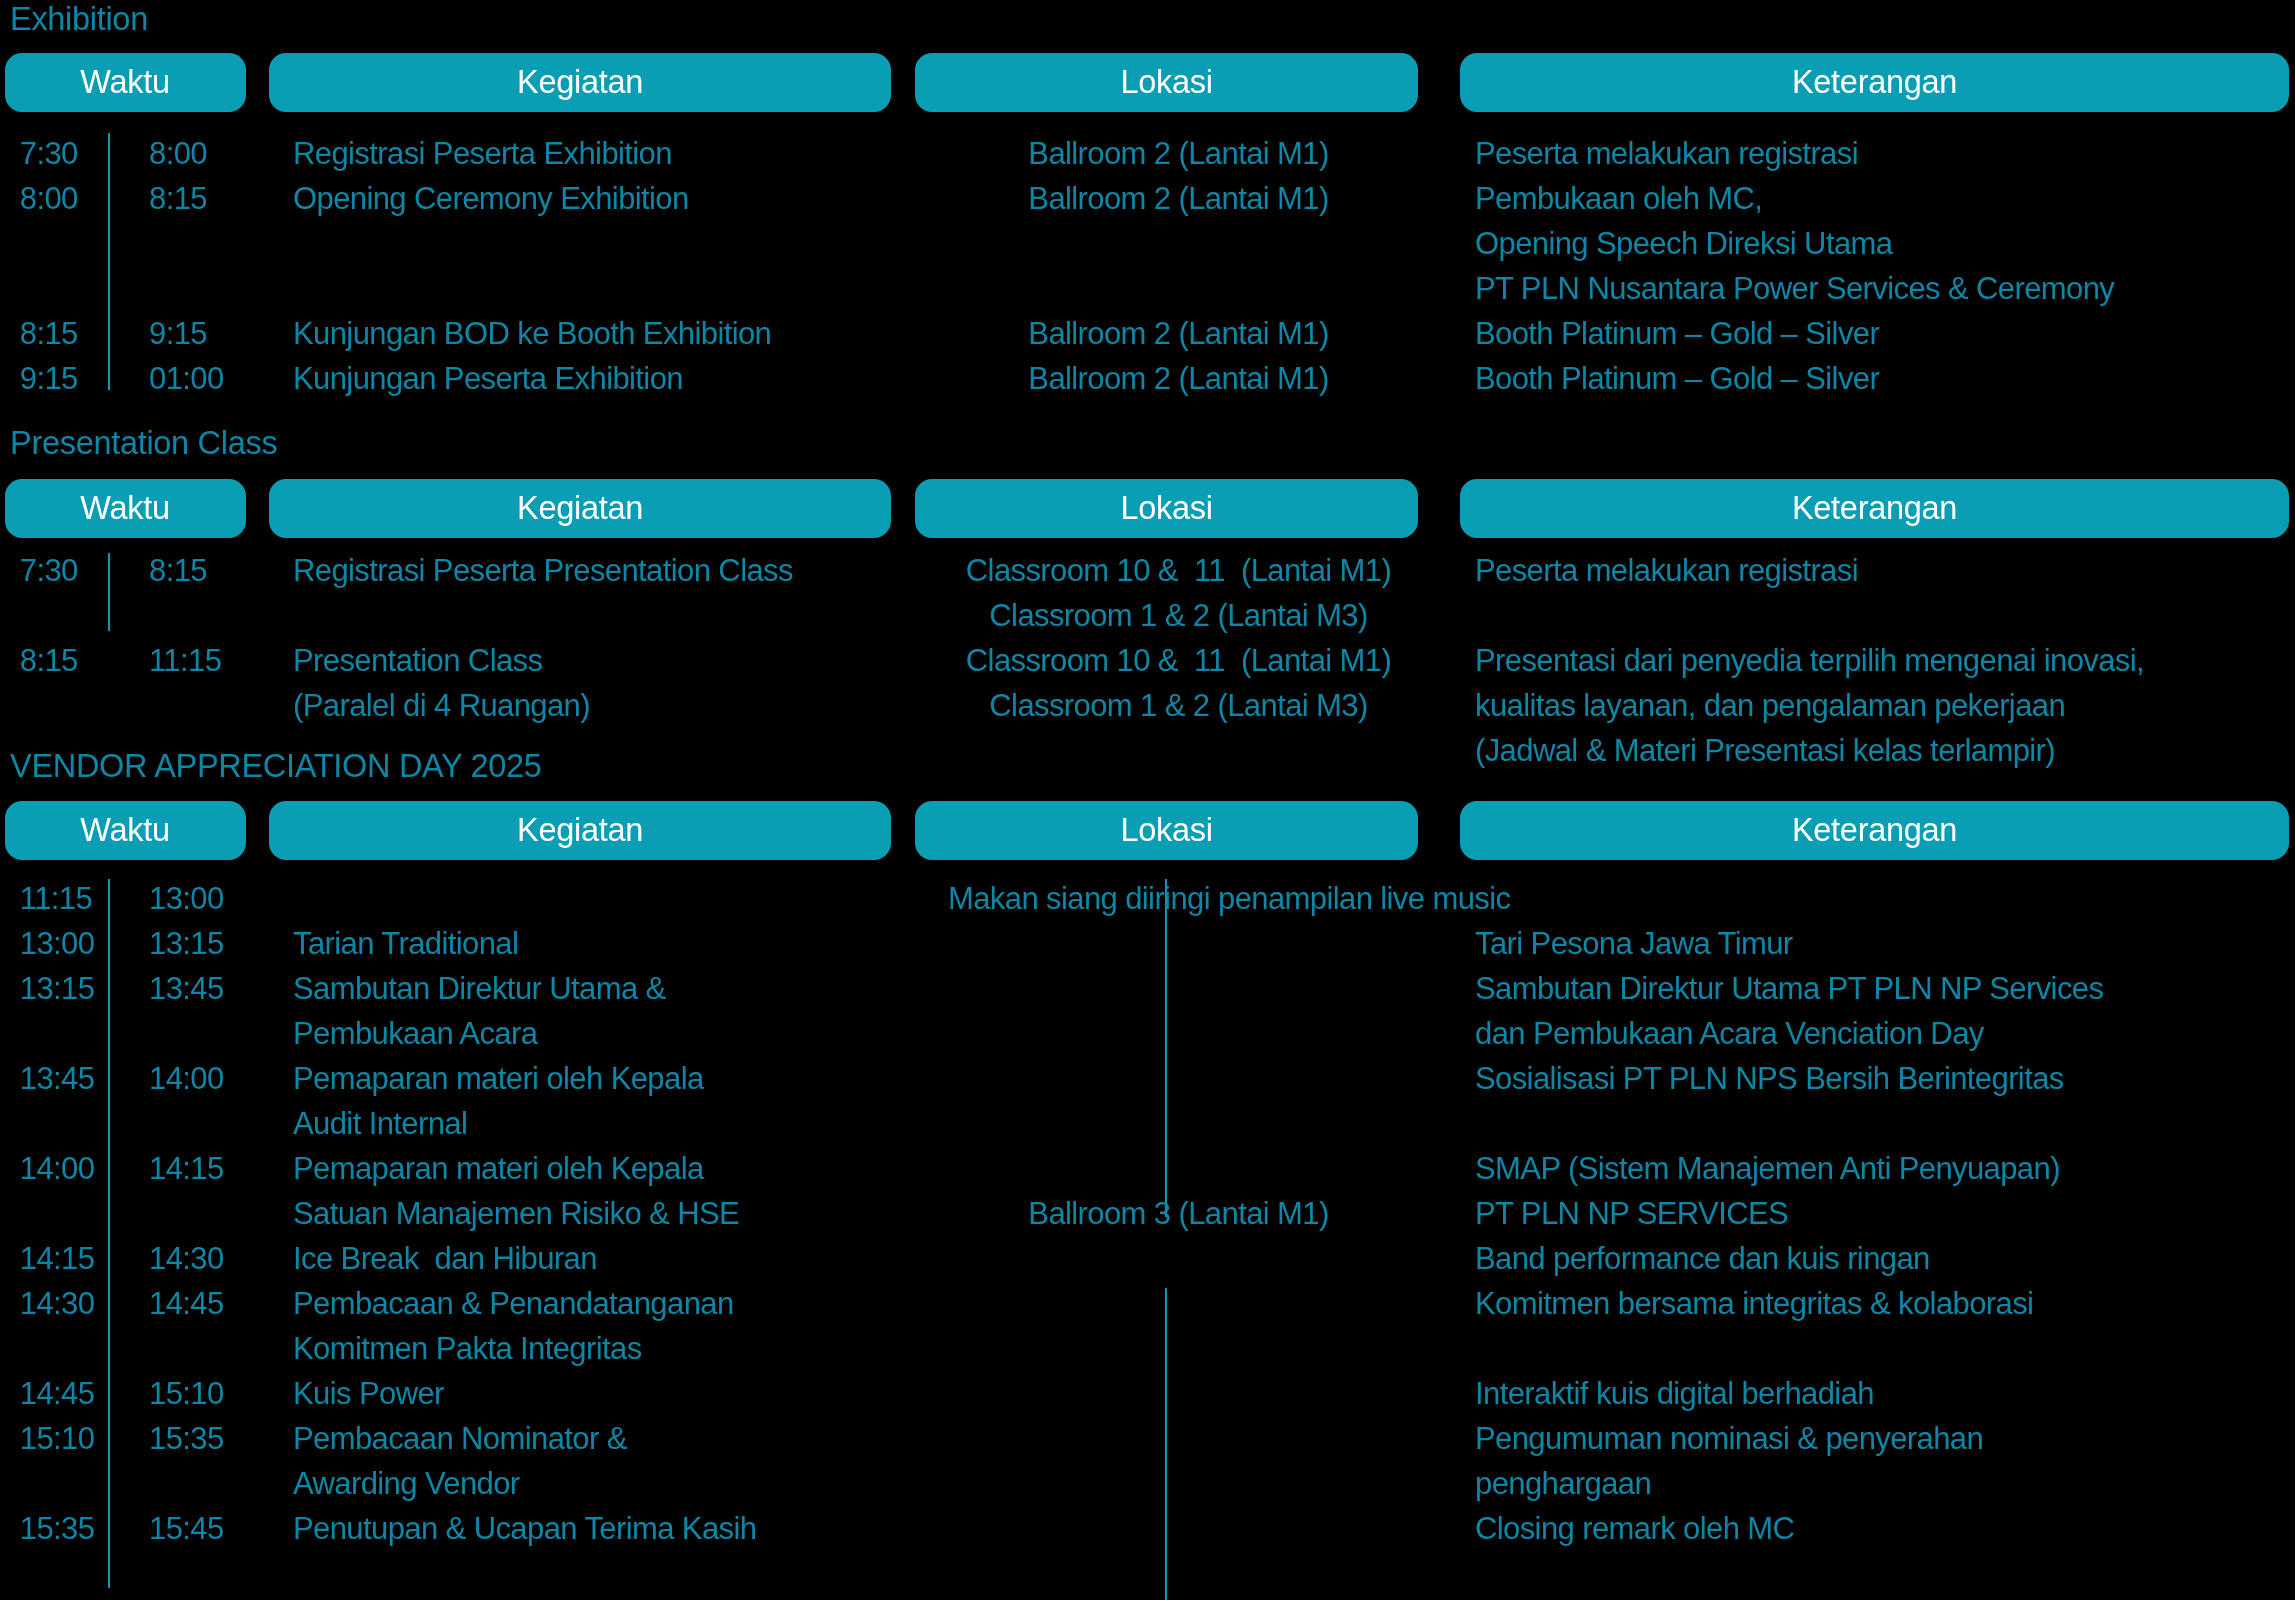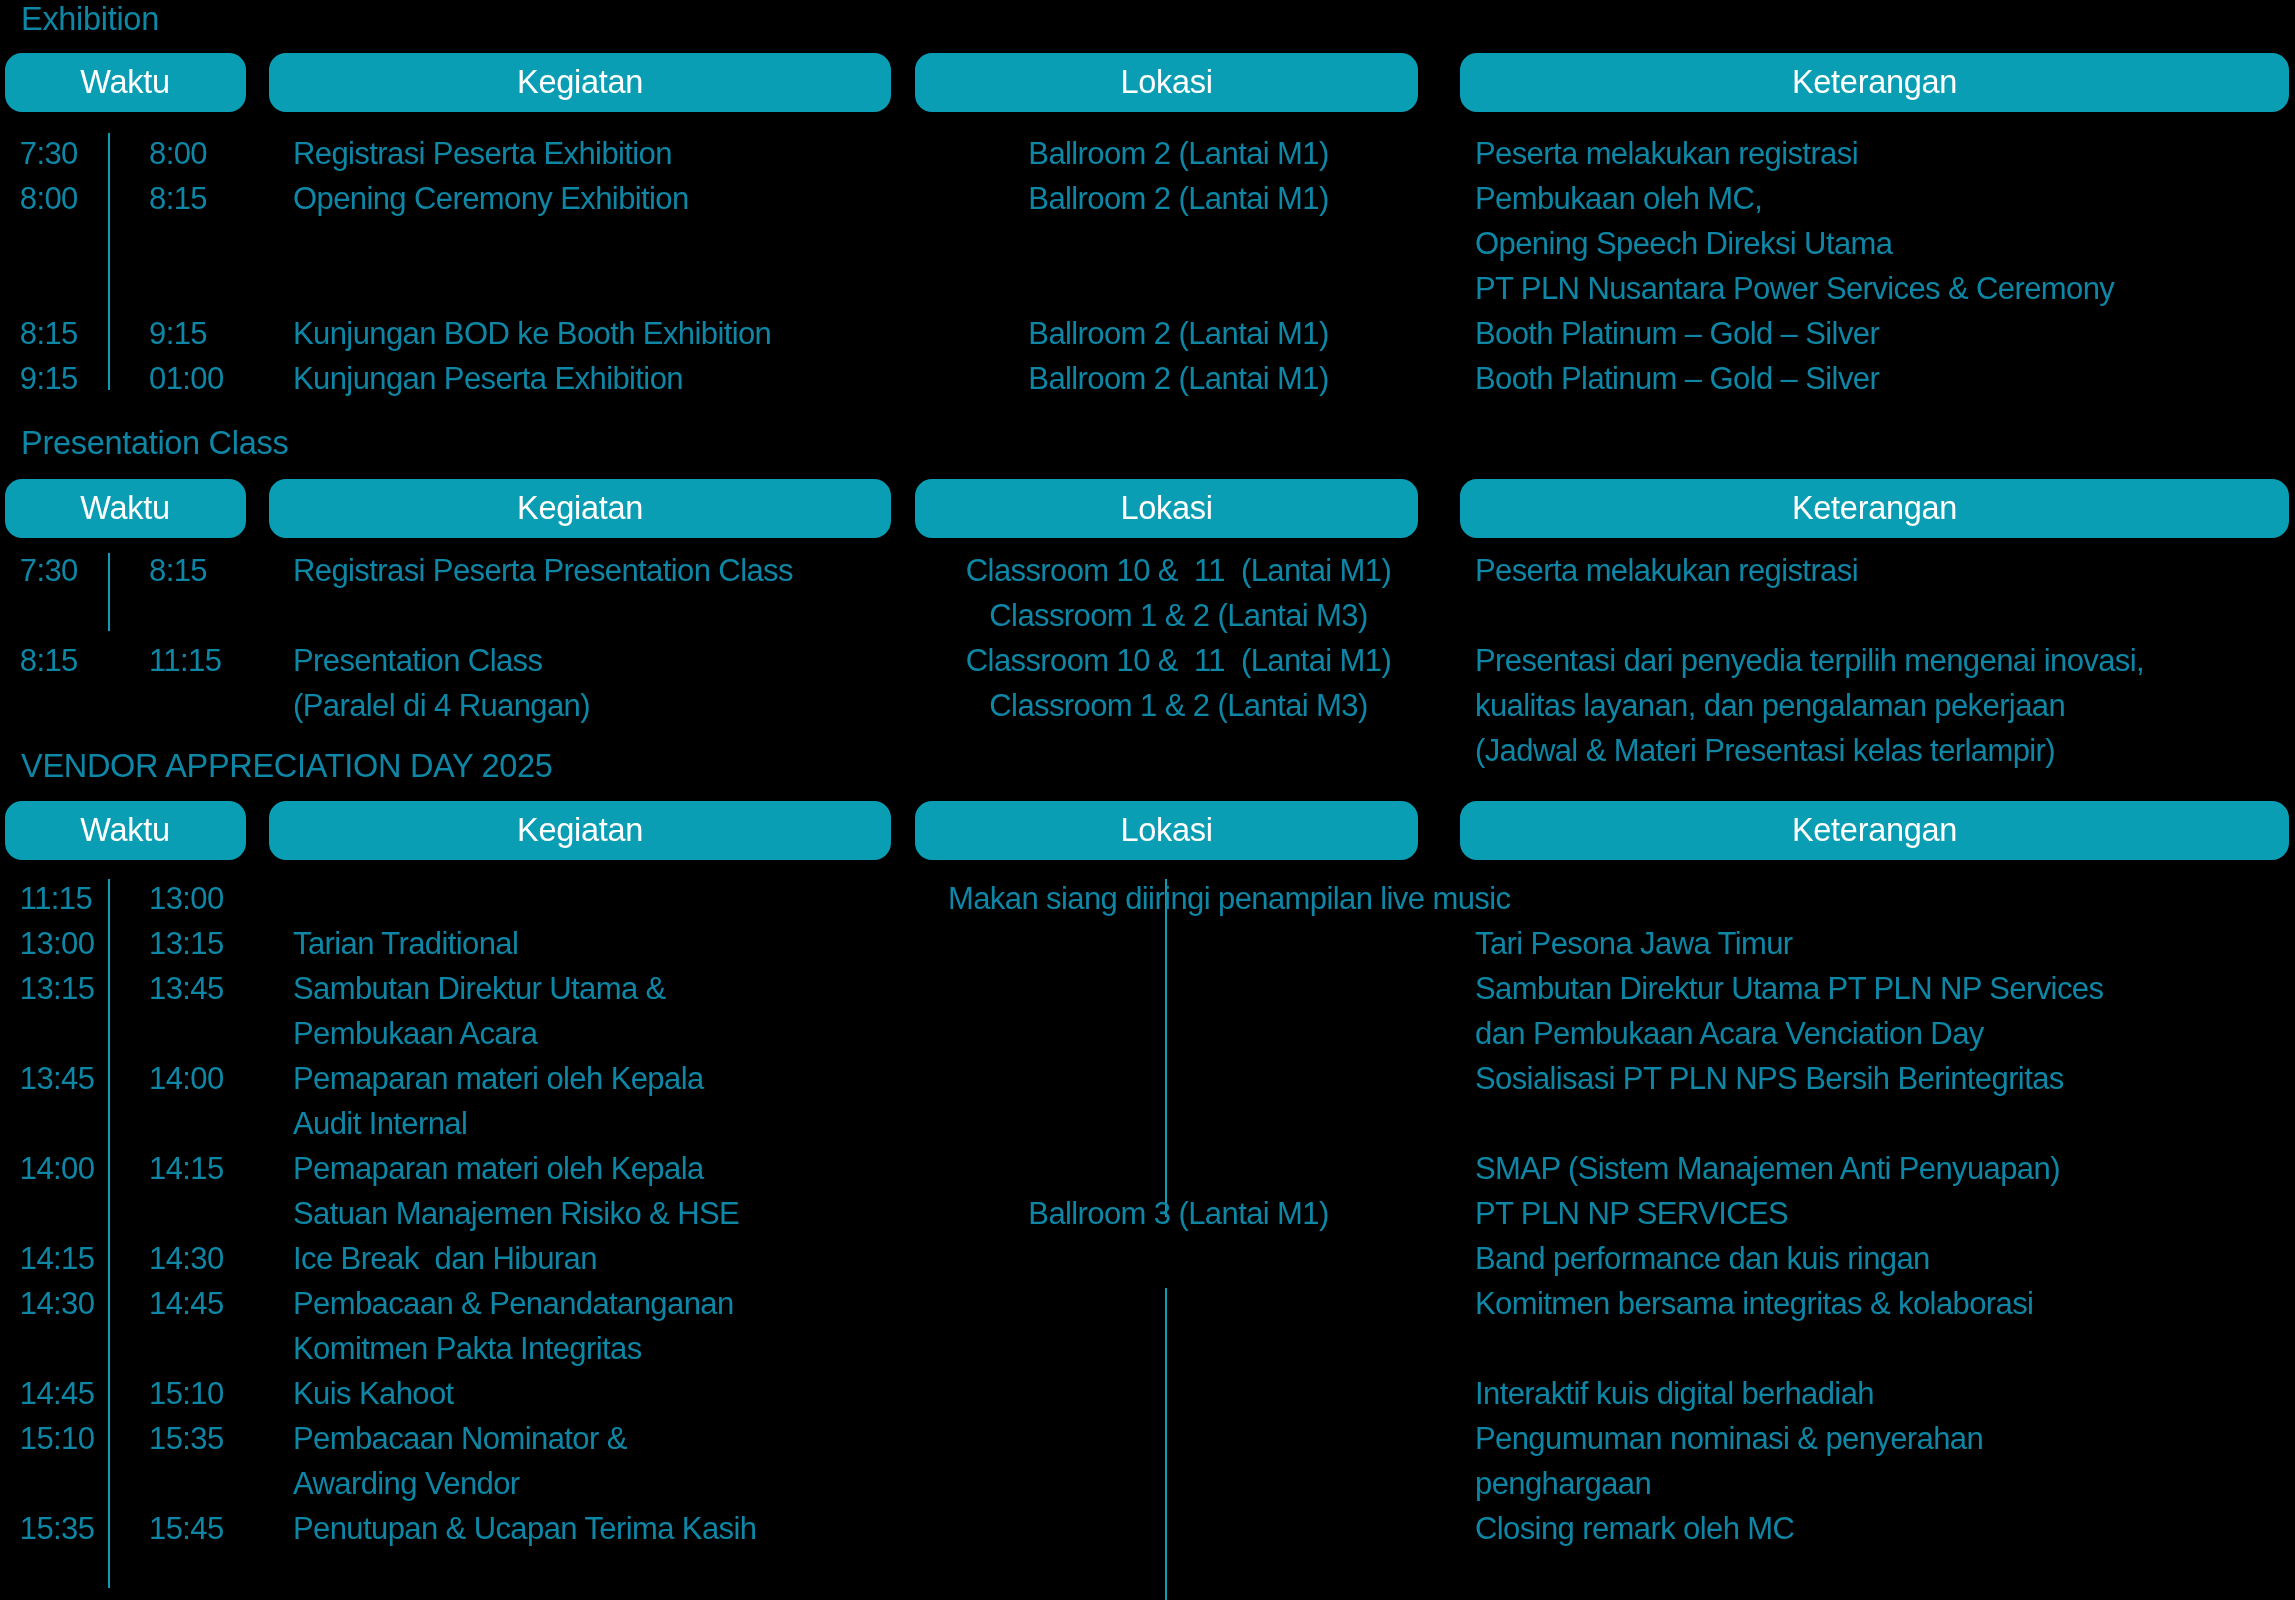--- a/index.html
+++ b/index.html
@@ -10,21 +10,21 @@
     overflow:hidden;
     font-family:"Liberation Sans",sans-serif;
     color:#0E87A6;
   }
   .section{position:absolute;left:0;width:2295px}
   #sec0{top:0;--pill-top:53px;--rows-top:131px}
   #sec1{top:424px;--pill-top:55px;--rows-top:124px}
   #sec2{top:747px;--pill-top:54px;--rows-top:129px}
 
   .sec-title{
-    position:absolute;left:21px;top:-1.1px;
+    position:absolute;left:10px;top:-1.1px;
     font-size:32.5px;line-height:40px;
     letter-spacing:-0.3px;white-space:pre;
   }
   .pills{position:absolute;left:0;top:var(--pill-top);width:1853px;height:59px}
   .pill{
     position:absolute;top:0;height:59px;
     background:#0A9EB5;border-radius:17px;
     color:#FFFFFF;font-size:32.5px;letter-spacing:-0.3px;
     display:flex;align-items:center;justify-content:center;
   }
@@ -284,21 +284,21 @@
         <div class="cell ket">
           <div class="ln">Komitmen bersama integritas &amp; kolaborasi</div>
         </div>
       </div>
       <div class="row">
         <div class="cell time">
           <span class="tstart">14:45</span>
           <span class="tend">15:10</span>
         </div>
         <div class="cell keg">
-          <div class="ln">Kuis Kahoot</div>
+          <div class="ln">Kuis Power</div>
         </div>
         <div class="cell lok"></div>
         <div class="cell ket">
           <div class="ln">Interaktif kuis digital berhadiah</div>
         </div>
       </div>
       <div class="row">
         <div class="cell time">
           <span class="tstart">15:10</span>
           <span class="tend">15:35</span>

